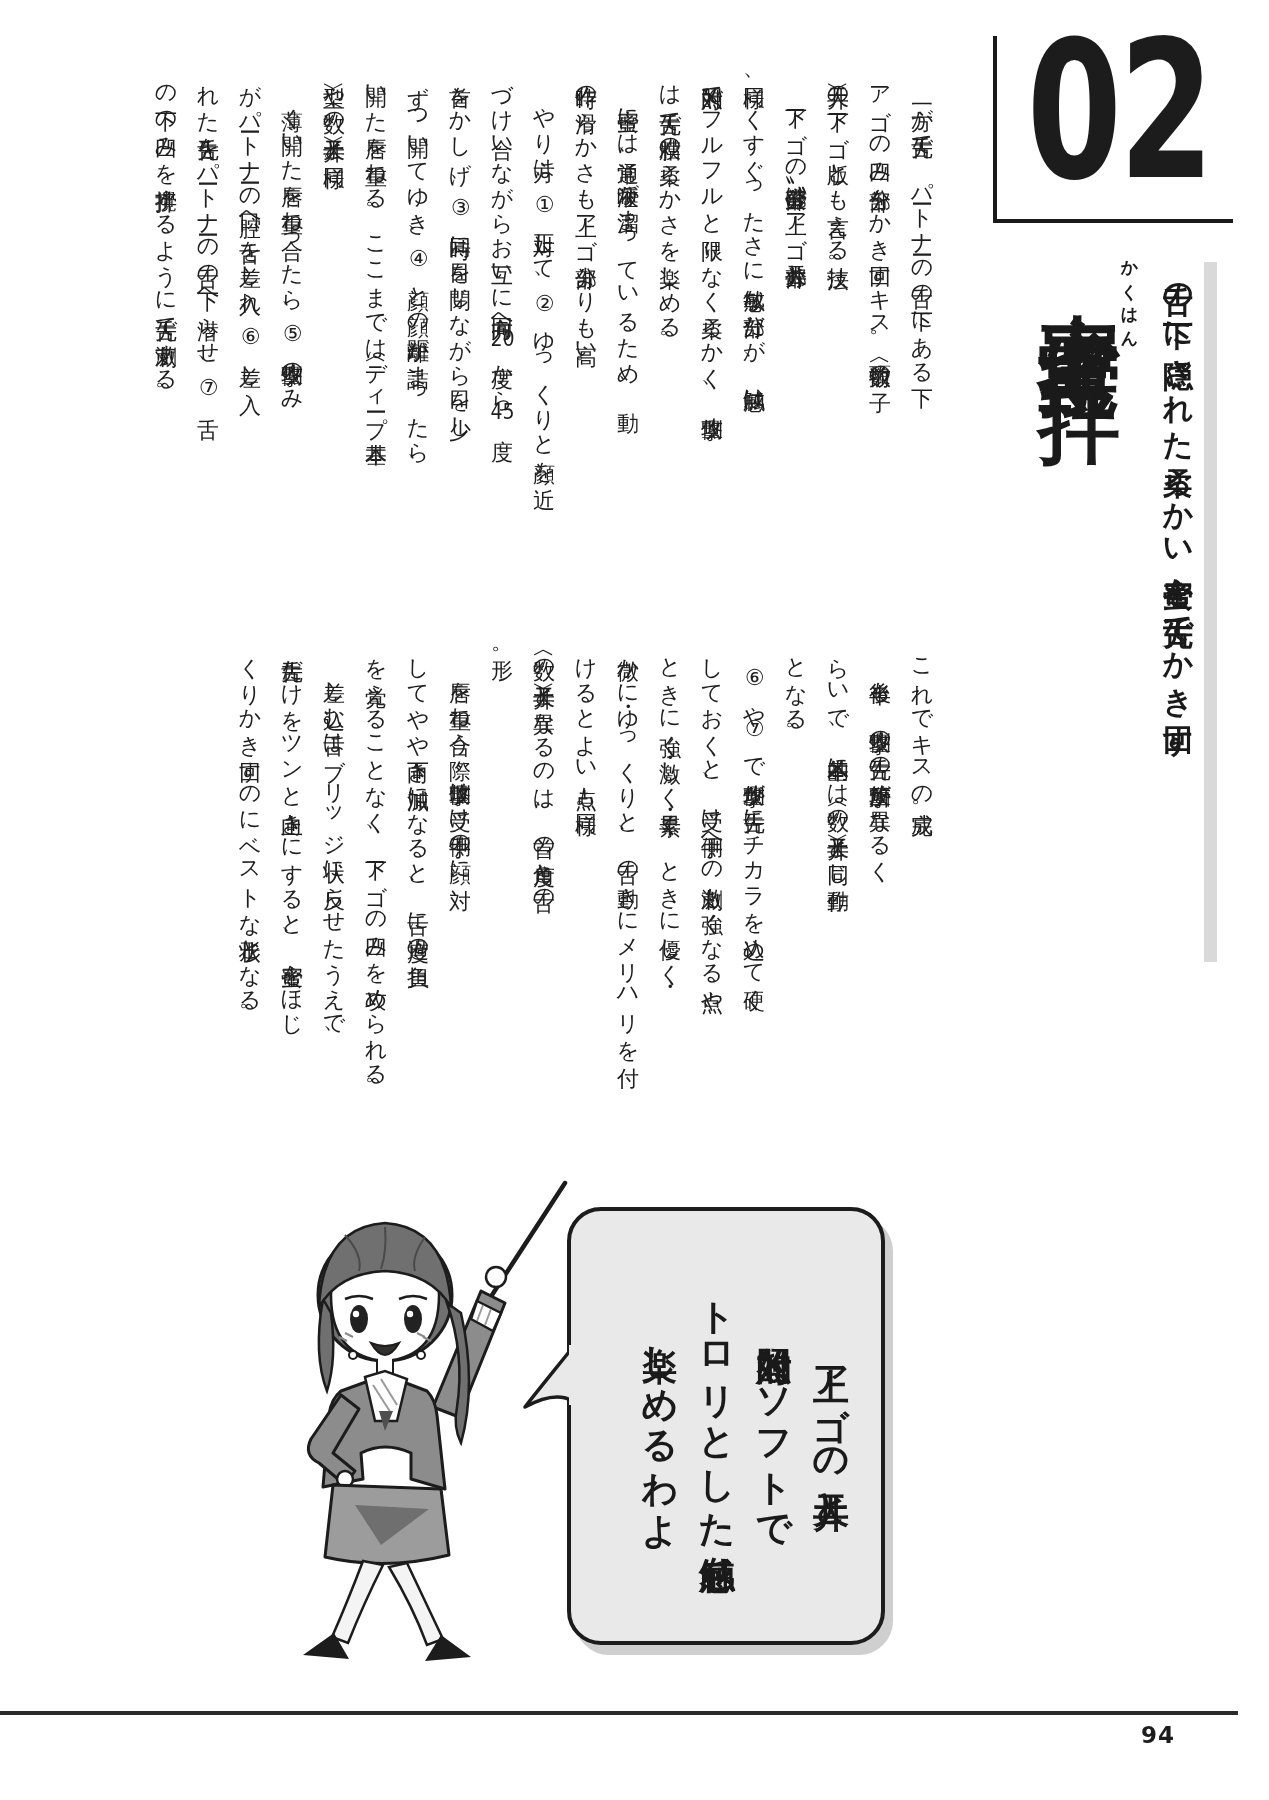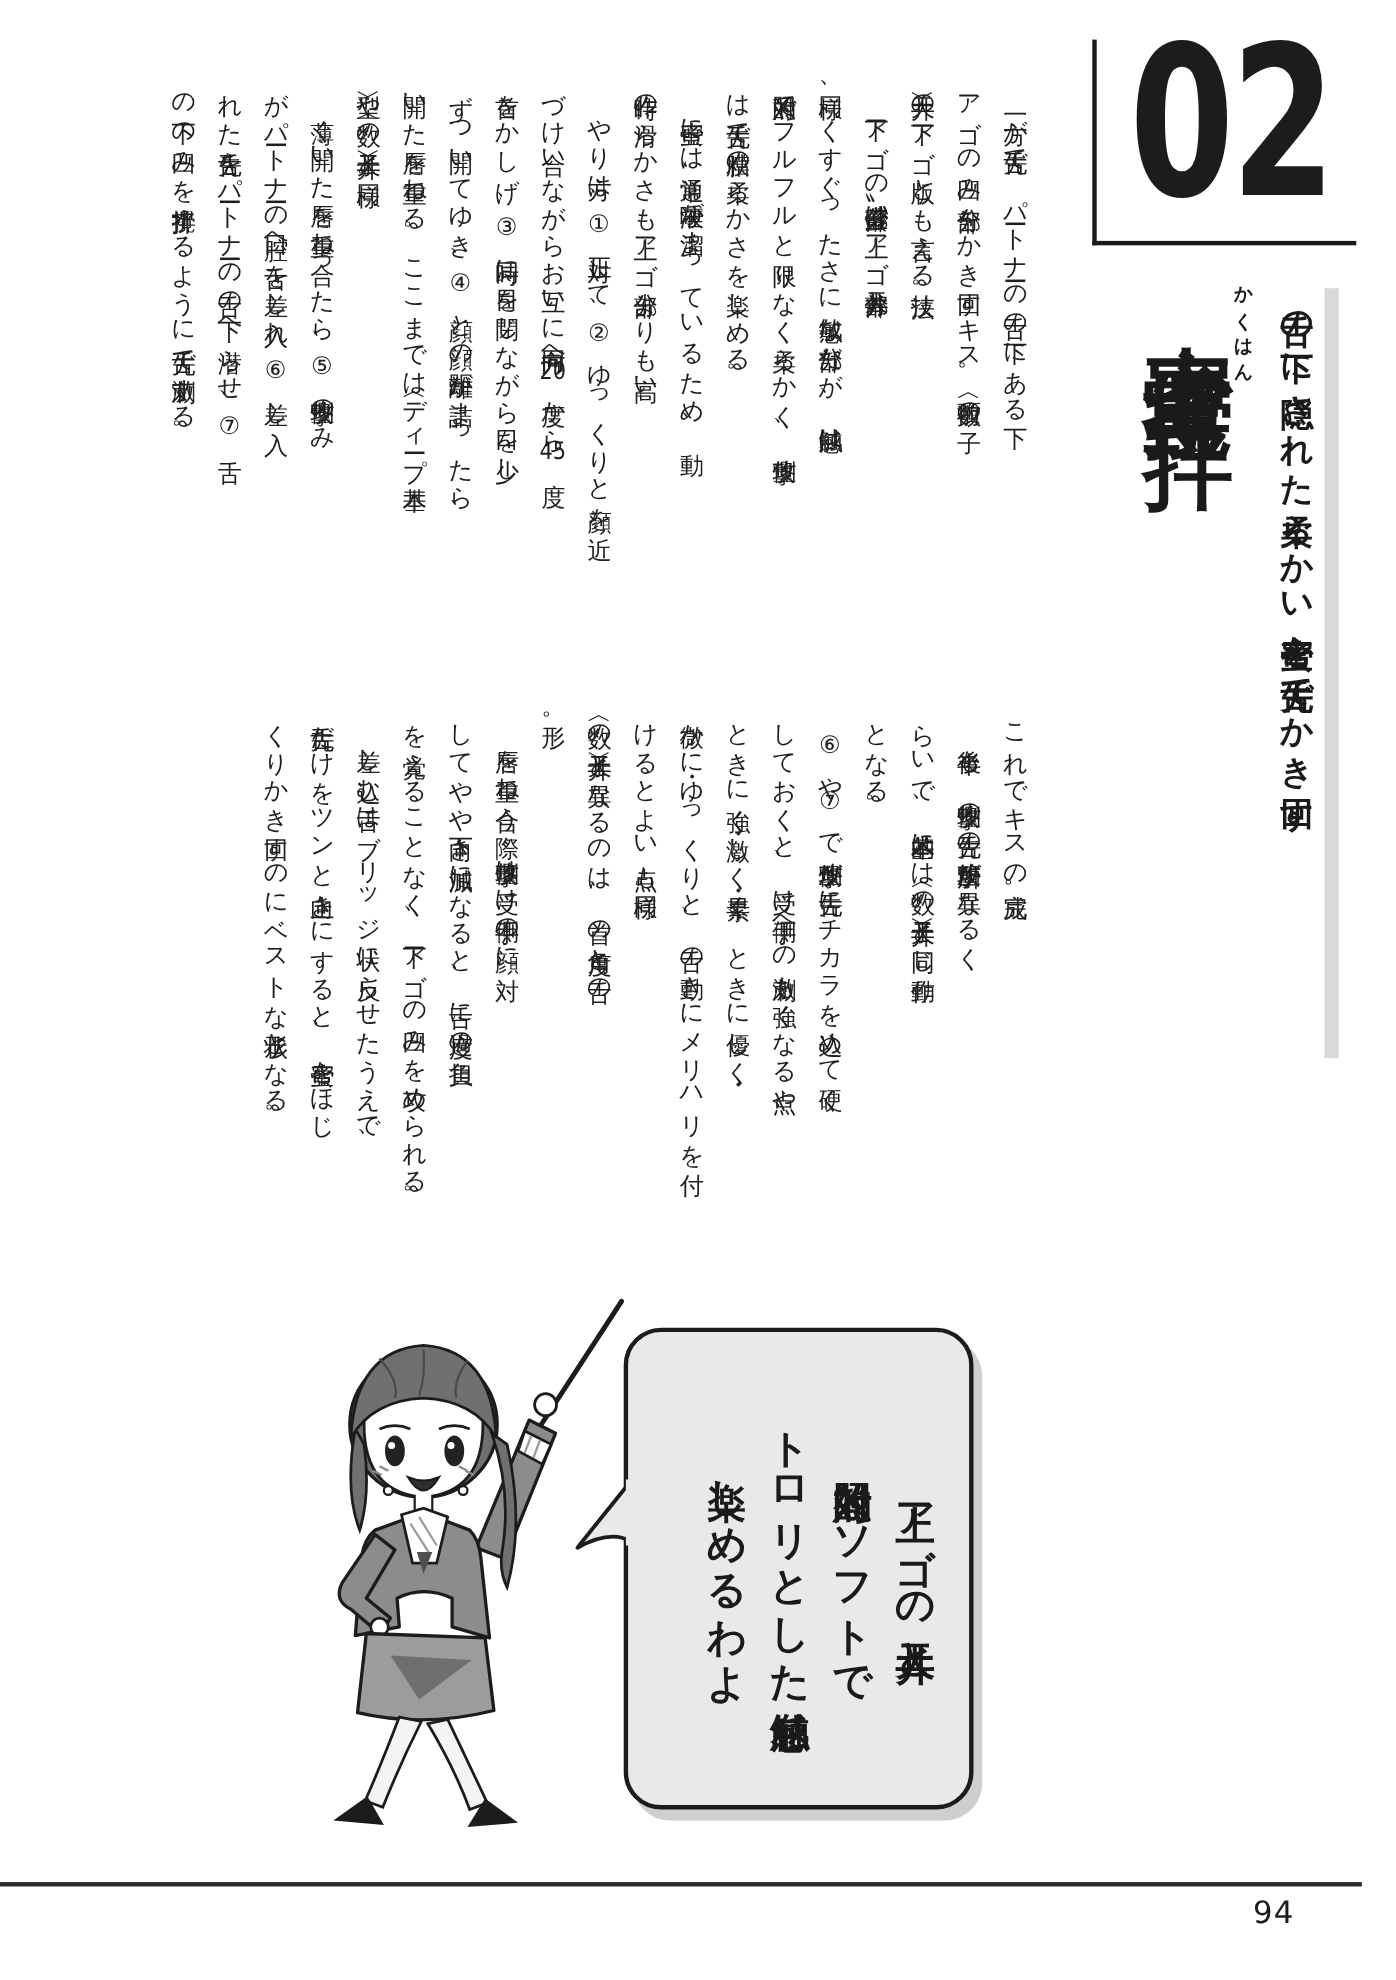--- a/index.html
+++ b/index.html
@@ -47,21 +47,21 @@
     position:absolute;top:1252px;right:409px;height:345px;z-index:4;
     font-size:36px;font-weight:700;letter-spacing:1px;line-height:57px;color:#1a1a1a;
   }
   .bubble-line{text-align:center;}
   
   .illustration{position:absolute;left:235px;top:1055px;width:340px;height:615px;}
   
   .footer-rule{position:absolute;left:0;top:1711px;width:1238px;height:4px;background:#2a2a2a;}
   .page-number{
     position:absolute;left:1126px;top:1722px;width:64px;text-align:center;
-    font-size:28px;font-weight:400;letter-spacing:1px;color:#1c1c1c;
+    font-size:23px;font-weight:700;letter-spacing:1px;color:#1c1c1c;
   }
 </style>
 </head>
 <body>
 
 <div class="num-rule-v"></div>
 <div class="num-rule-h"></div>
 <div class="chapter-number">02</div>
 
 <div class="page-title vtext"><span>蜜壺</span><ruby><span>攪拌</span><rt>かくはん</rt></ruby></div>

